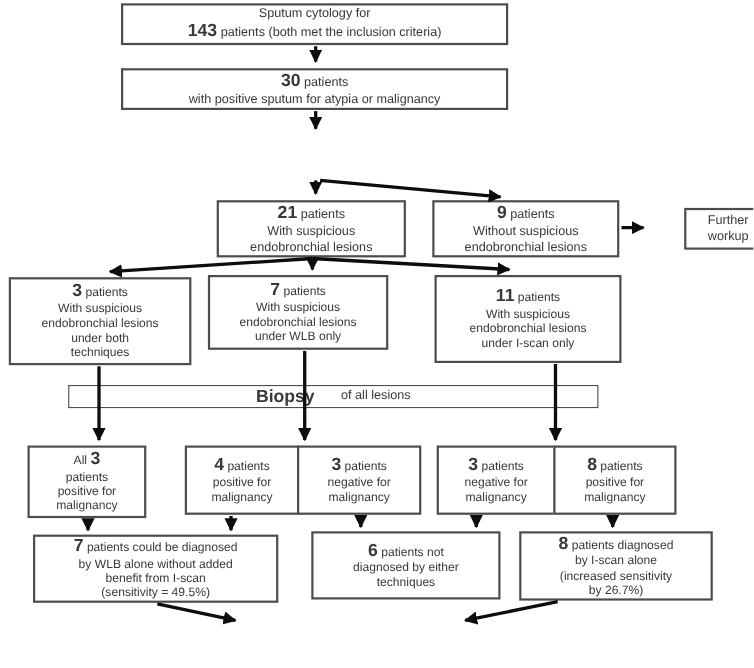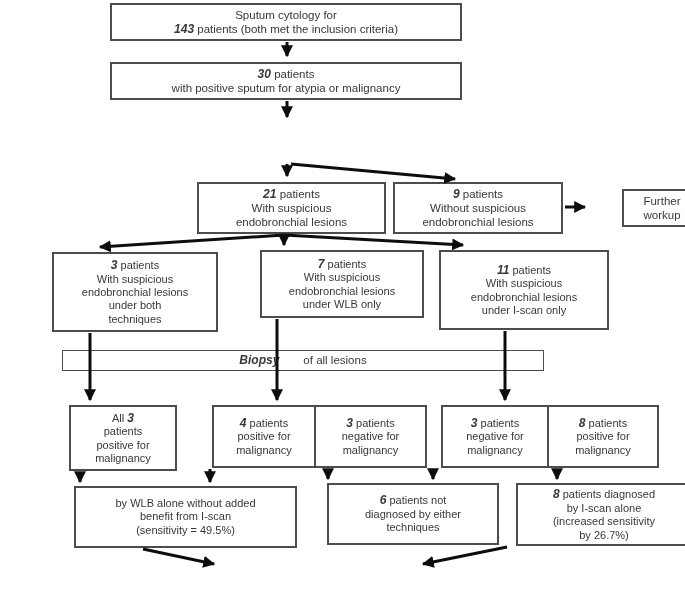--- a/index.html
+++ b/index.html
@@ -9,43 +9,43 @@
     overflow:hidden;
   }
   .box {
     position:absolute; box-sizing:border-box;
     border:2px solid #4c4c4c; background:#ffffff;
     display:flex; flex-direction:column; align-items:center; justify-content:center;
     text-align:left; font-size:11.5px; line-height:1.22; color:#383838;
     z-index:2;
   }
   .box .ln { white-space:nowrap; }
-  .box b { font-weight:bold; font-size:12px;font-style:italic; }
+  .box b { font-weight:bold; font-size:16px; }
   .bar { flex-direction:row; border-width:1.5px; z-index:1; }
   .bar .gap { display:inline-block; width:24px; }
-  .small { font-size:11px;margin-left:44px; }
+  .small { font-size:11px; }
   #wires { position:absolute; left:0; top:0; z-index:3; pointer-events:none; }
 </style>
 </head>
 <body>
 
 <div id="stage">
 
   <div class="box" style="left:110px; top:3px; width:352px; height:38px">
     <div class="ln">Sputum cytology for</div>
     <div class="ln"><b>143</b><span> patients (both met the inclusion criteria)</span></div>
   </div>
 
   <div class="box" style="left:110px; top:62px; width:352px; height:38px">
     <div class="ln"><b>30</b><span> patients</span></div>
     <div class="ln">with positive sputum for atypia or malignancy</div>
   </div>
 
 
-  <div class="box" style="left:197px; top:182px; width:189px; height:52px">
+  <div class="box" style="left:197px; top:182px; width:172px; height:52px">
     <div class="ln"><b>21</b><span> patients</span></div>
     <div class="ln">With suspicious</div>
     <div class="ln">endobronchial lesions</div>
   </div>
 
   <div class="box" style="left:393px; top:182px; width:170px; height:52px">
     <div class="ln"><b>9</b><span> patients</span></div>
     <div class="ln">Without suspicious</div>
     <div class="ln">endobronchial lesions</div>
   </div>
@@ -56,21 +56,21 @@
   </div>
 
   <div class="box small" style="left:8px; top:252px; width:166px; height:80px">
     <div class="ln"><b>3</b><span> patients</span></div>
     <div class="ln">With suspicious</div>
     <div class="ln">endobronchial lesions</div>
     <div class="ln">under both</div>
     <div class="ln">techniques</div>
   </div>
 
-  <div class="box small" style="left:216px; top:250px; width:164px; height:68px">
+  <div class="box small" style="left:189px; top:250px; width:164px; height:68px">
     <div class="ln"><b>7</b><span> patients</span></div>
     <div class="ln">With suspicious</div>
     <div class="ln">endobronchial lesions</div>
     <div class="ln">under WLB only</div>
   </div>
 
   <div class="box small" style="left:395px; top:250px; width:170px; height:80px">
     <div class="ln"><b>11</b><span> patients</span></div>
     <div class="ln">With suspicious</div>
     <div class="ln">endobronchial lesions</div>
@@ -108,20 +108,21 @@
     <div class="ln">malignancy</div>
   </div>
 
   <div class="box small" style="left:503px; top:405px; width:112px; height:63px">
     <div class="ln"><b>8</b><span> patients</span></div>
     <div class="ln">positive for</div>
     <div class="ln">malignancy</div>
   </div>
 
   <div class="box small" style="left:30px; top:486px; width:223px; height:62px">
+    <div class="ln"><b>7</b><span> patients could be diagnosed</span></div>
     <div class="ln">by WLB alone without added</div>
     <div class="ln">benefit from I-scan</div>
     <div class="ln">(sensitivity = 49.5%)</div>
   </div>
 
   <div class="box small" style="left:283px; top:483px; width:172px; height:62px">
     <div class="ln"><b>6</b><span> patients not</span></div>
     <div class="ln">diagnosed by either</div>
     <div class="ln">techniques</div>
   </div>

